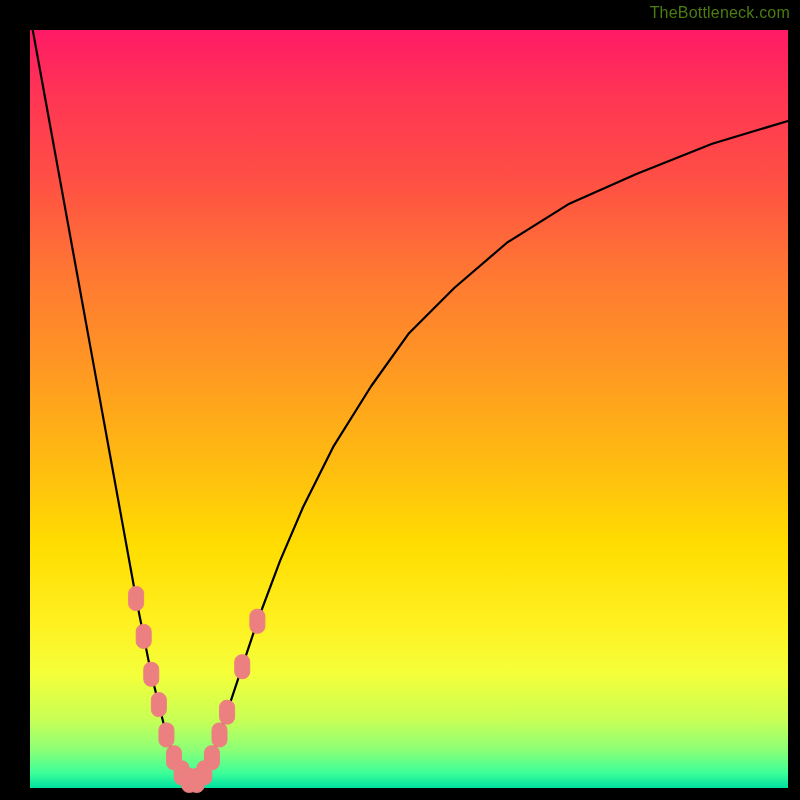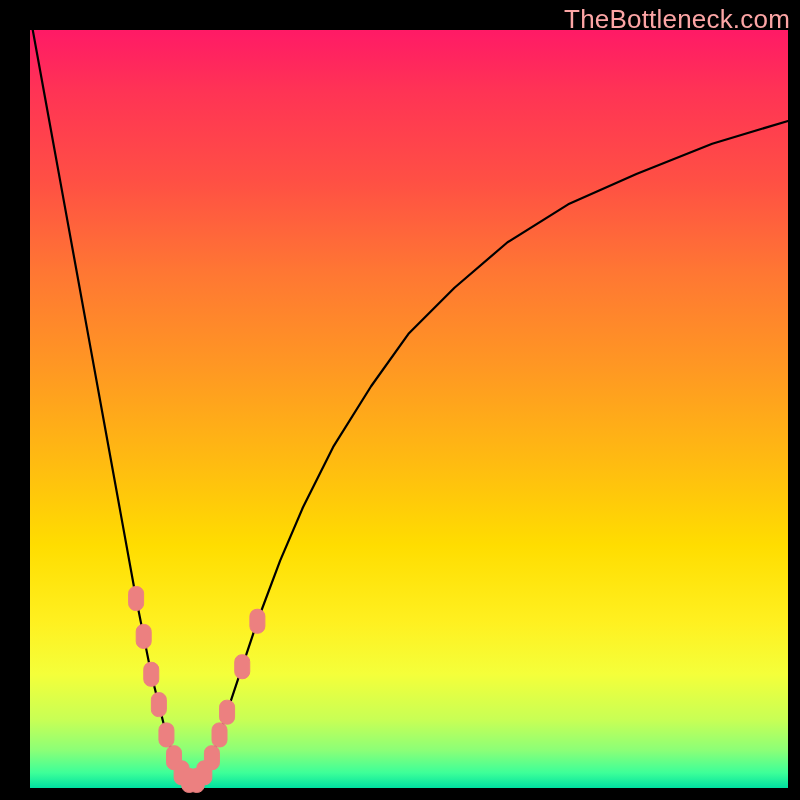--- a/index.html
+++ b/index.html
@@ -45,22 +45,22 @@
     left: 0;
     top: 0;
     width: 758px;
     height: 758px;
     overflow: visible;
   }
   .watermark {
     position: absolute;
     top: 4px;
     right: 10px;
-    color: #fca5a5;
-    font-size: 26px;
+    color: #4d7c0f;
+    font-size: 16px;
     font-weight: 500;
     letter-spacing: 0.2px;
     pointer-events: none;
   }
 </style>
 </head>
 <body>
 
 <div class="frame">
   <div class="plot-area">

